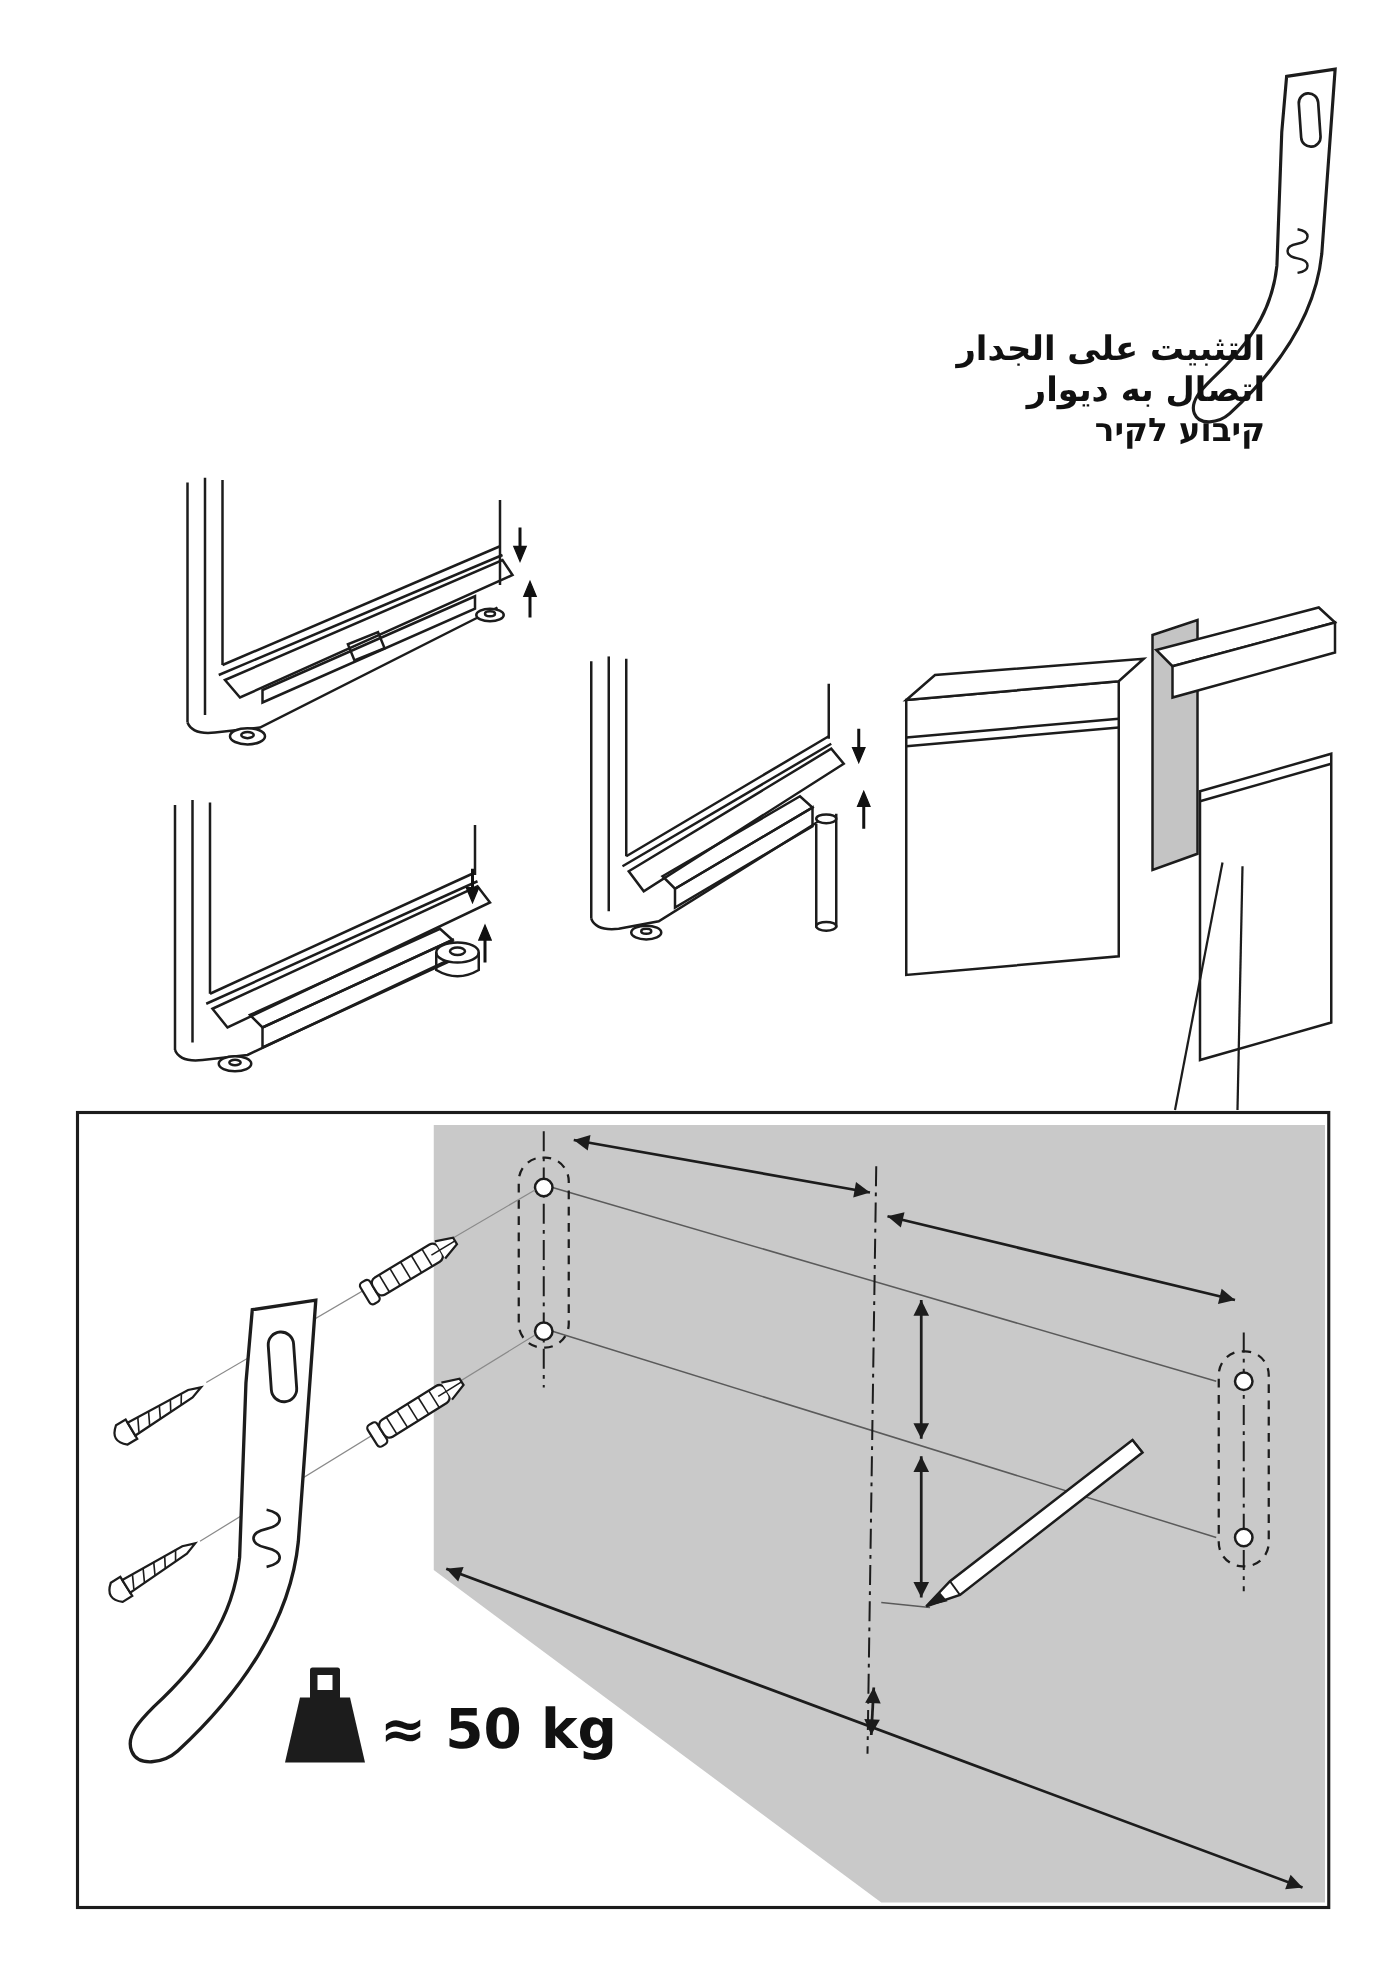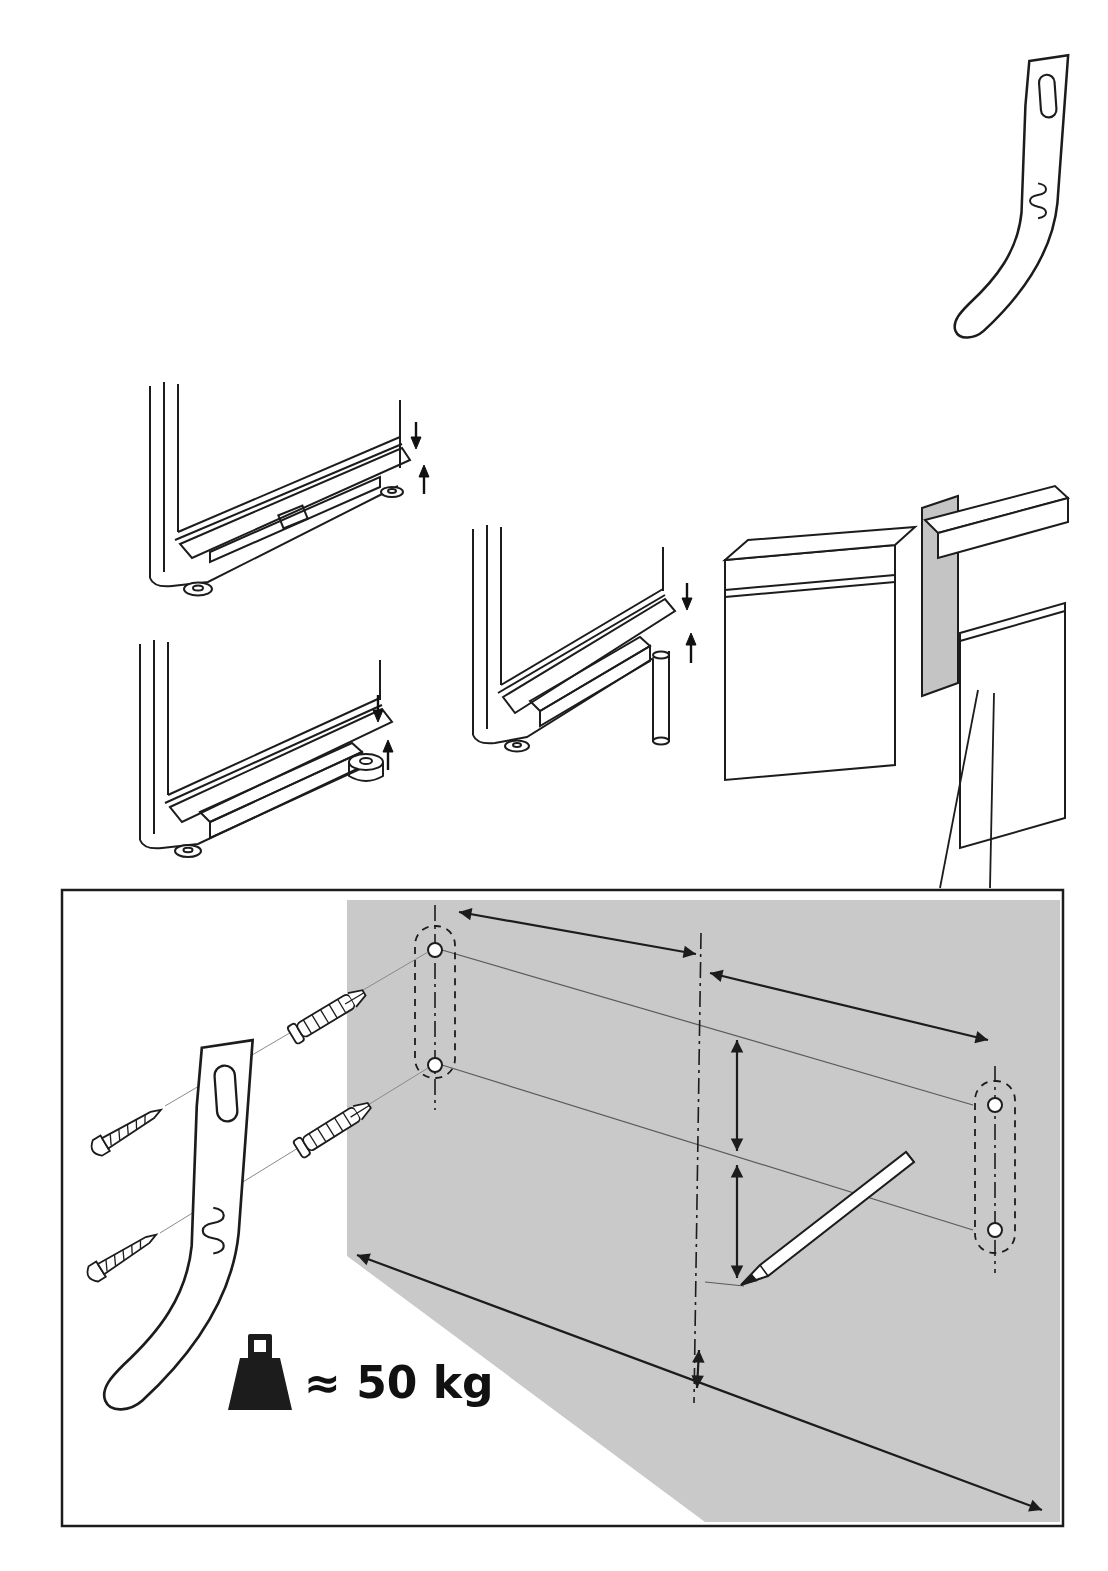--- a/index.html
+++ b/index.html
@@ -32,20 +32,25 @@
 <body>
 
 <div class="page">
 
   <svg class="abs" style="left:940px;top:45px;" width="165" height="335" viewBox="0 0 170 340">
     <path d="M92 14 L132 8 L121 160 C116 210 85 255 45 292 C36 300 20 302 16 292 C12 282 22 272 30 264 C58 238 80 210 84 170 L88 60 Z" fill="#ffffff" stroke="#1c1c1c" stroke-width="2.6"></path>
     <rect x="103" y="28" width="16" height="44" rx="8" fill="#ffffff" stroke="#1c1c1c" stroke-width="2.2" transform="rotate(-4 111 50)"></rect>
     <path d="M101 140 c11 2 11 10 0 12 c-11 2 -11 10 0 12 c11 2 11 10 0 12" fill="none" stroke="#1c1c1c" stroke-width="2"></path>
   </svg>
 
+  <div class="abs caption-block">
+    <div class="caption-line-ar">التثبيت على الجدار</div>
+    <div class="caption-line-fa">اتصال به دیوار</div>
+    <div class="caption-line-he">קיבוע לקיר</div>
+  </div>
 
   <svg class="abs" style="left:80px;top:382px;" width="360" height="235" viewBox="0 0 360 235">
     <g fill="none" stroke="#1c1c1c" stroke-width="2">
       <path d="M70 4 V196"></path>
       <path d="M84 0 V190"></path>
       <path d="M98 2 V150"></path>
       <path d="M320 18 V86"></path>
       <path d="M98 150 L320 55"></path>
       <path d="M95 158 L322 62"></path>
       <path d="M100 162 L322 66 L330 78 L112 176 Z"></path>

